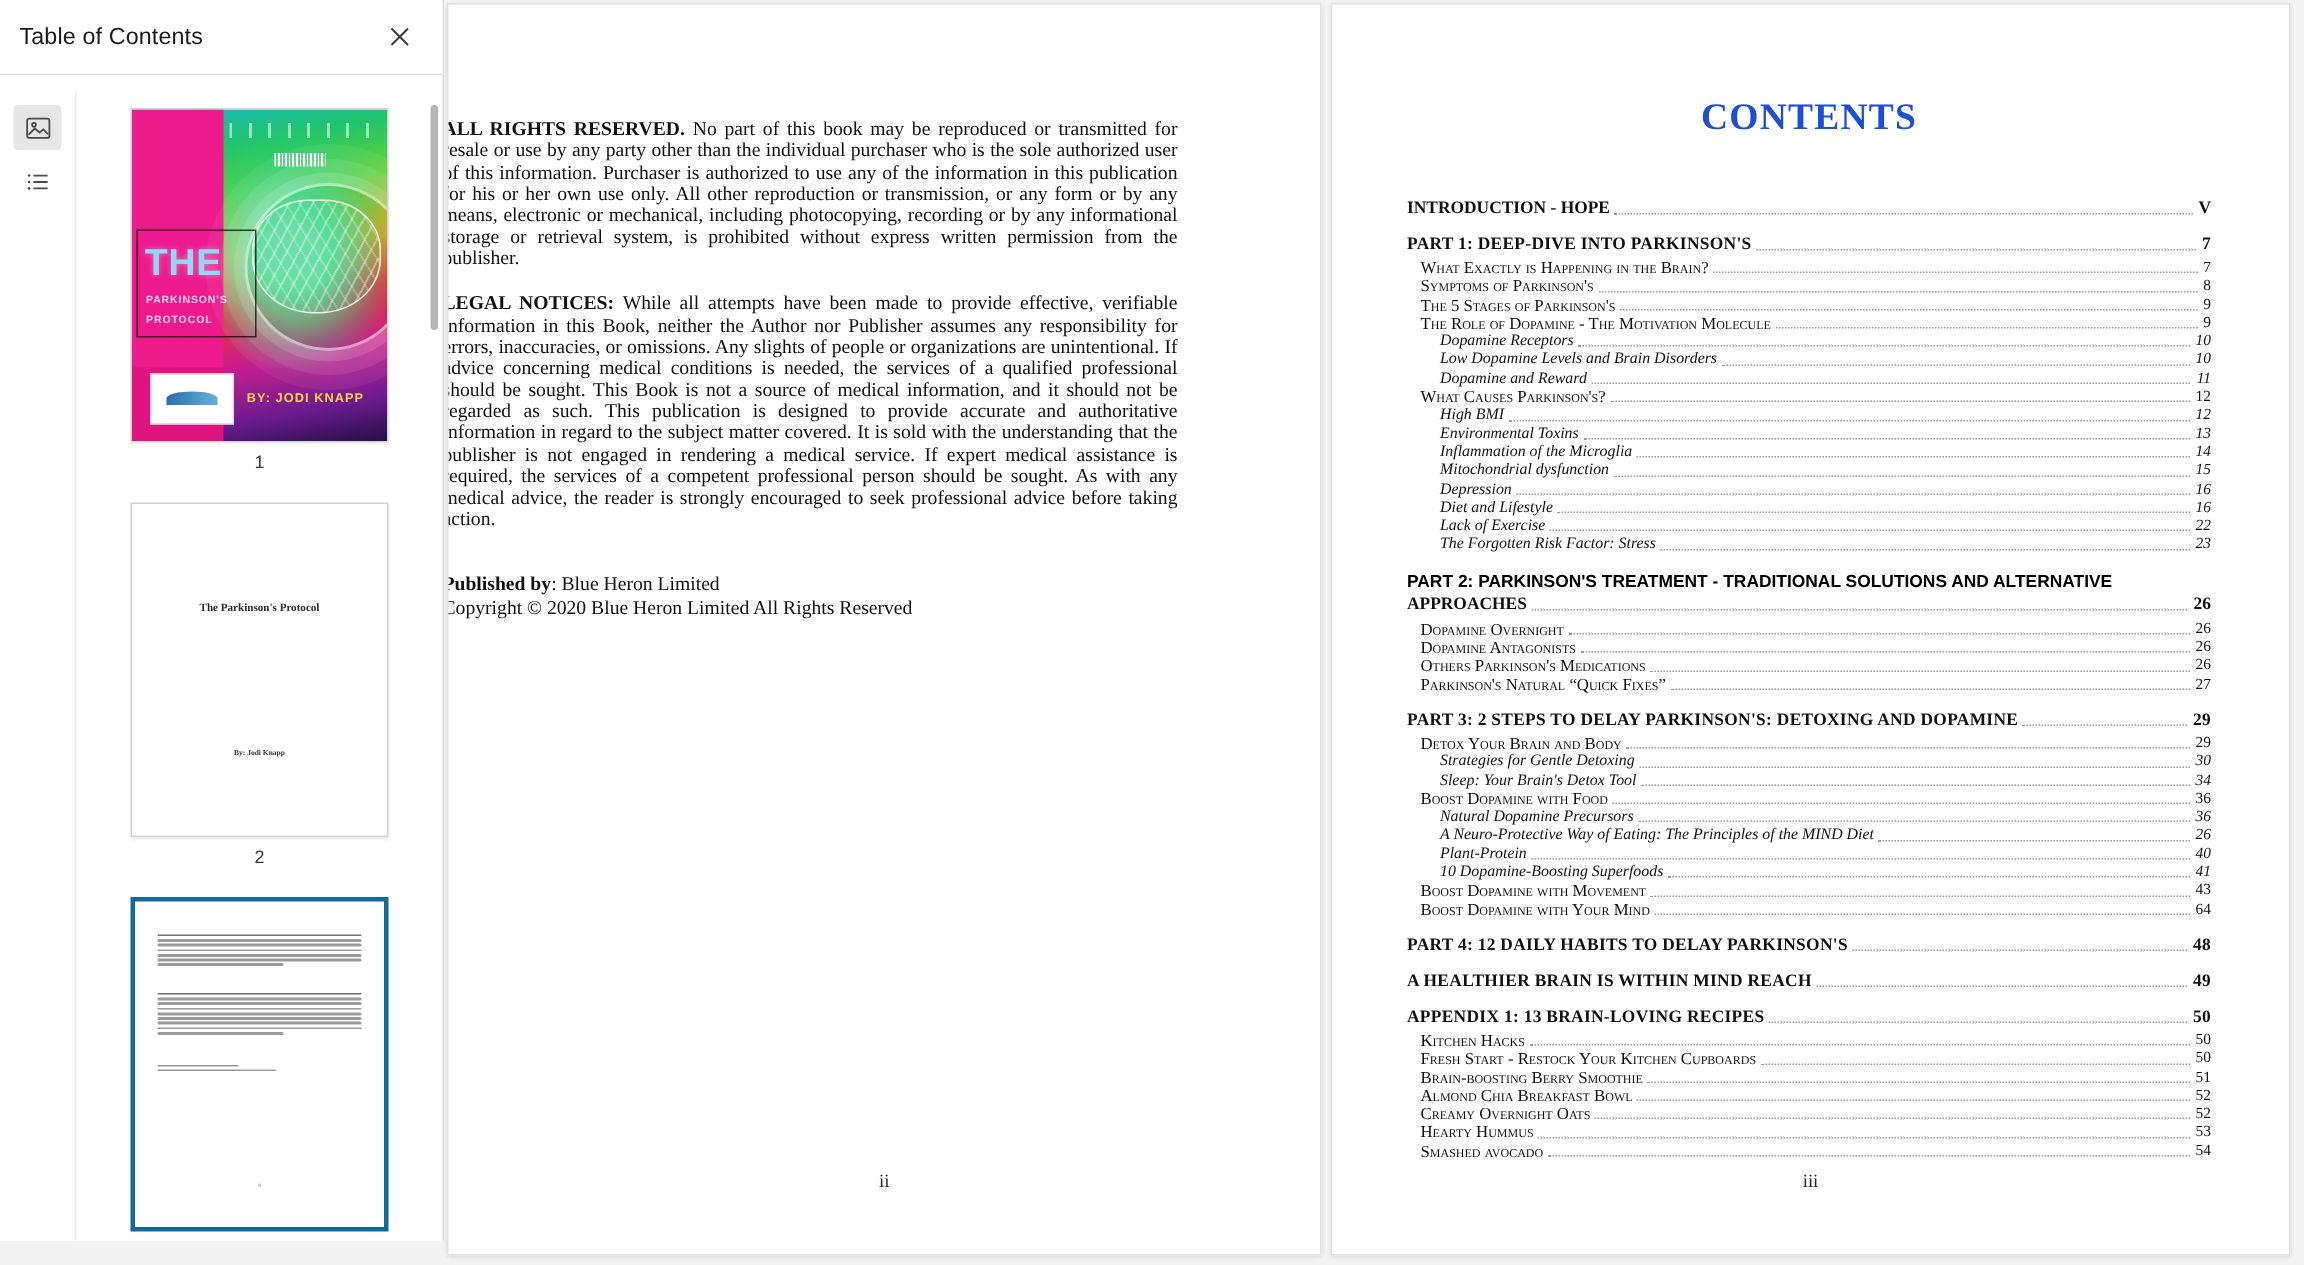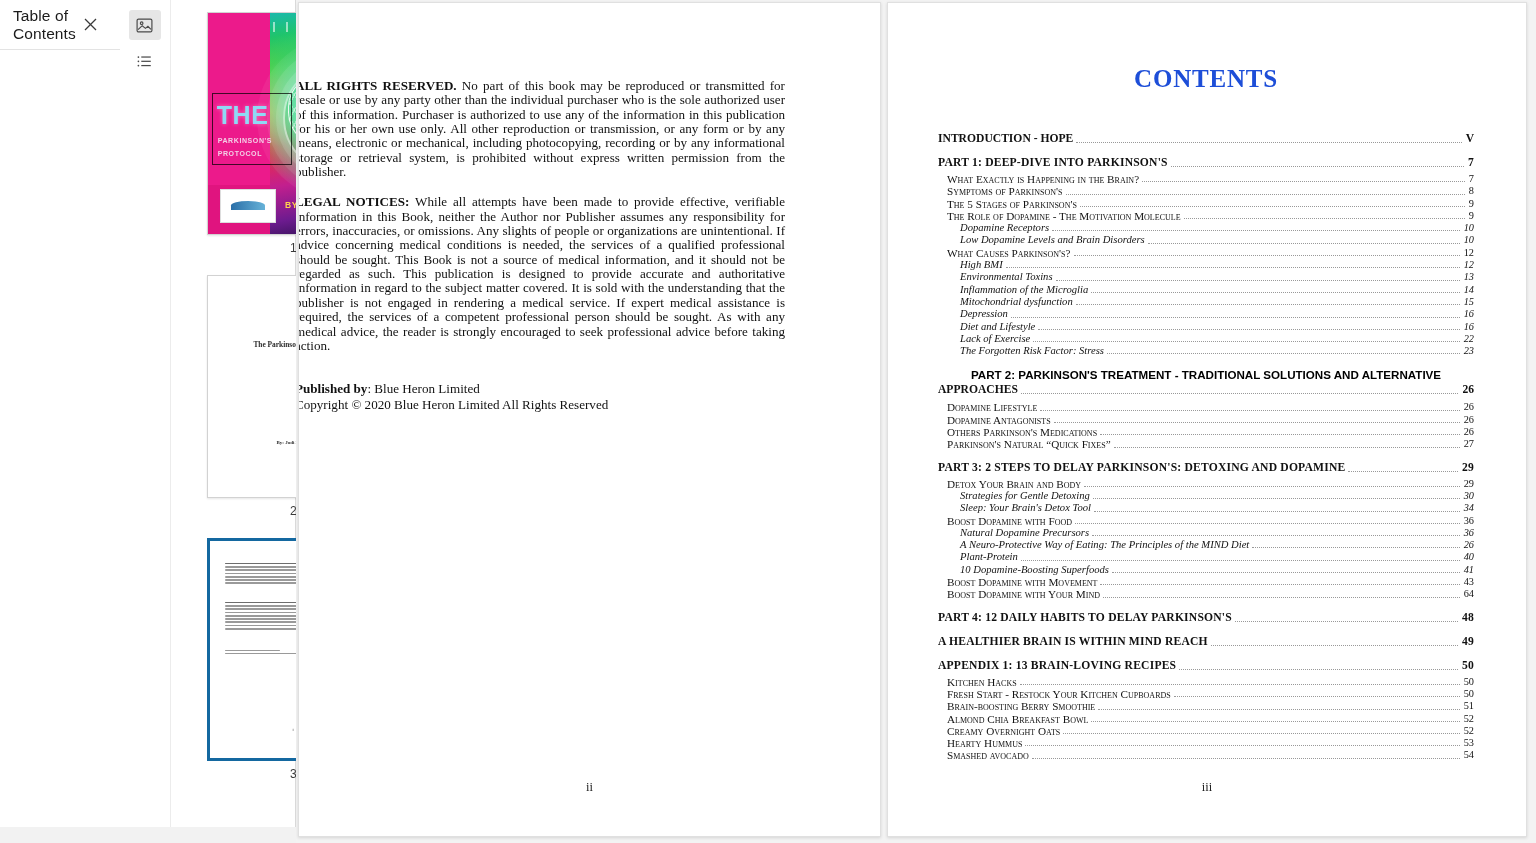--- a/index.html
+++ b/index.html
@@ -8,24 +8,25 @@
     background: #f2f2f2;
     font-family: "Liberation Sans", sans-serif;
     overflow: hidden;
   }
   #app { position: relative; width: 1536px; height: 843px; display: flex; }
 
   
   #toc-panel {
     width: 296px; height: 827px;
     background: #ffffff;
-    display: flex; flex-direction: row;
+    display: flex; flex-direction: column;
     position: relative;
     border-right: 1px solid #d9d9d9;
     flex: 0 0 296px;
+    gap: 10px;
   }
   #toc-header {
     height: 50px; flex: 0 0 50px;
     display: flex; align-items: center;
     padding: 0 14px 0 13px;
     border-bottom: 1px solid #e3e3e3;
     background: #fff;
   }
   #toc-title {
     font-size: 15.5px; color: #1b1b1b; font-weight: 400;
@@ -258,21 +259,21 @@
     font-size: 11.2px; font-variant: small-caps; line-height: 12.3px;
     padding-left: 9px;
   }
   .lvl-1 .toc-pg { font-variant: normal; font-size: 10.3px; }
   .lvl-2 {
     font-size: 10.6px; font-style: italic; line-height: 12.3px;
     padding-left: 22px;
   }
   .lvl-2 .toc-pg { font-size: 10.3px; font-style: italic; }
   .part-two-line {
-    font-size: 11.6px; font-weight:700; line-height: 15px; text-align: center;
+    font-size: 11.6px; font-weight:700; line-height: 15px;
   }
 </style>
 </head>
 <body>
 
 <div id="app">
 
   <aside id="toc-panel">
 
     <div id="toc-header">
@@ -439,20 +440,25 @@
             <div class="toc-line lvl-2">
               <span class="toc-txt">Dopamine Receptors</span>
               <span class="toc-dots"></span>
               <span class="toc-pg">10</span>
             </div>
             <div class="toc-line lvl-2">
               <span class="toc-txt">Low Dopamine Levels and Brain Disorders</span>
               <span class="toc-dots"></span>
               <span class="toc-pg">10</span>
             </div>
+            <div class="toc-line lvl-2">
+              <span class="toc-txt">Dopamine and Reward</span>
+              <span class="toc-dots"></span>
+              <span class="toc-pg">11</span>
+            </div>
             <div class="toc-line lvl-1">
               <span class="toc-txt">What Causes Parkinson's?</span>
               <span class="toc-dots"></span>
               <span class="toc-pg">12</span>
             </div>
             <div class="toc-line lvl-2">
               <span class="toc-txt">High BMI</span>
               <span class="toc-dots"></span>
               <span class="toc-pg">12</span>
             </div>
@@ -493,21 +499,21 @@
             </div>
             <div class="part-two-line" style="margin-top: 10px; margin-bottom: 4px;">
               <div>PART 2:  PARKINSON'S TREATMENT -  TRADITIONAL SOLUTIONS AND ALTERNATIVE</div>
               <div class="toc-line">
                 <span class="toc-txt">APPROACHES</span>
                 <span class="toc-dots"></span>
                 <span class="toc-pg">26</span>
               </div>
             </div>
             <div class="toc-line lvl-1">
-              <span class="toc-txt">Dopamine Lifestyle</span>
+              <span class="toc-txt">Dopamine Overnight</span>
               <span class="toc-dots"></span>
               <span class="toc-pg">26</span>
             </div>
             <div class="toc-line lvl-1">
               <span class="toc-txt">Dopamine Antagonists</span>
               <span class="toc-dots"></span>
               <span class="toc-pg">26</span>
             </div>
             <div class="toc-line lvl-1">
               <span class="toc-txt">Others Parkinson's Medications</span>

